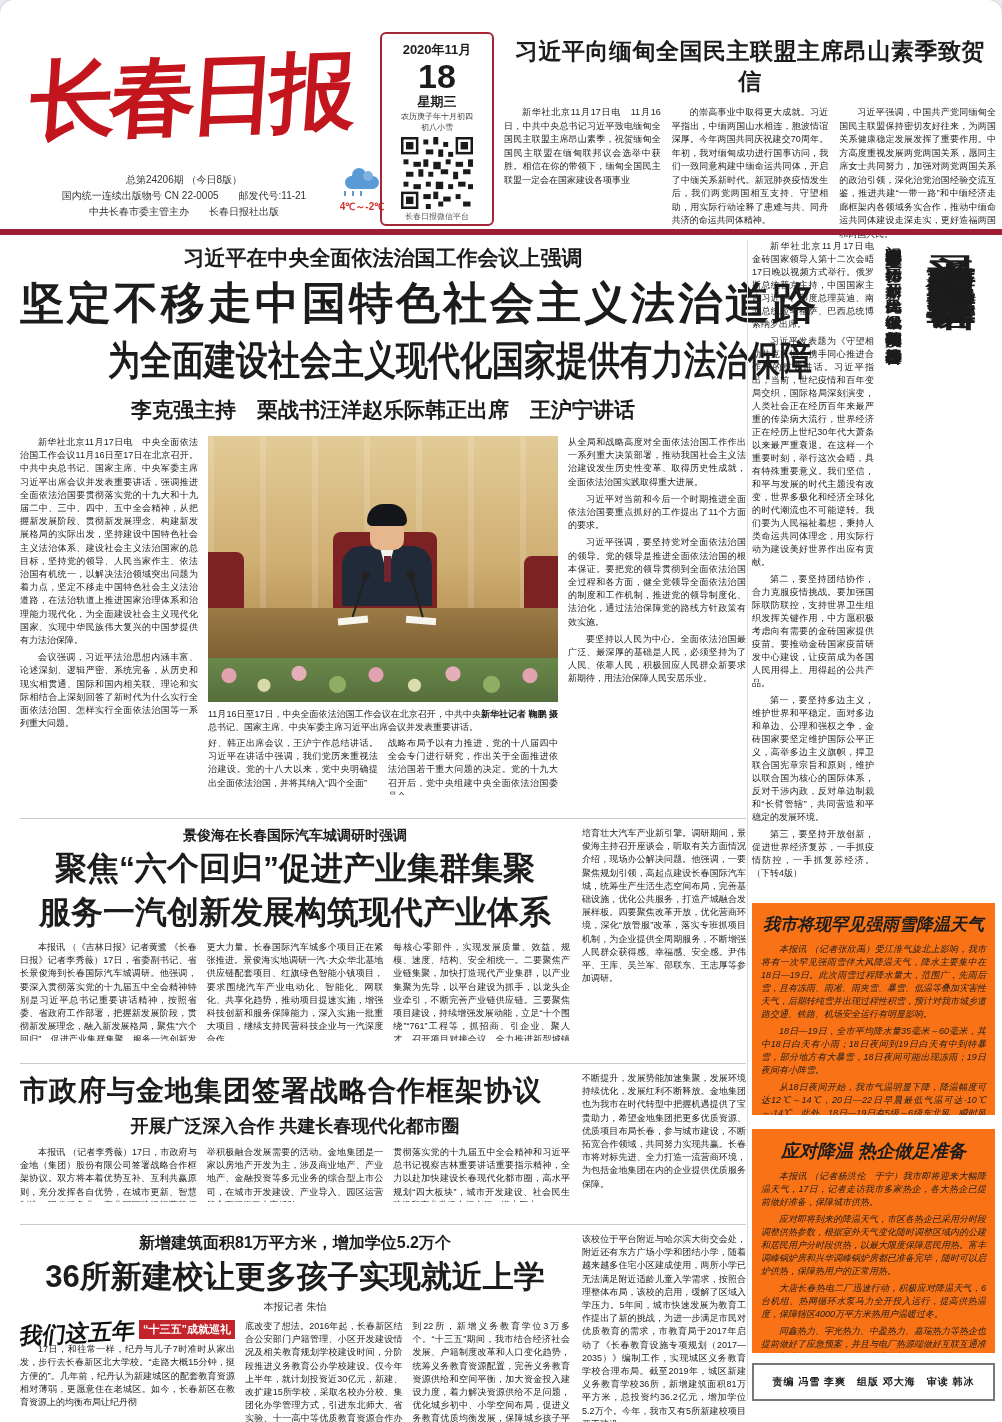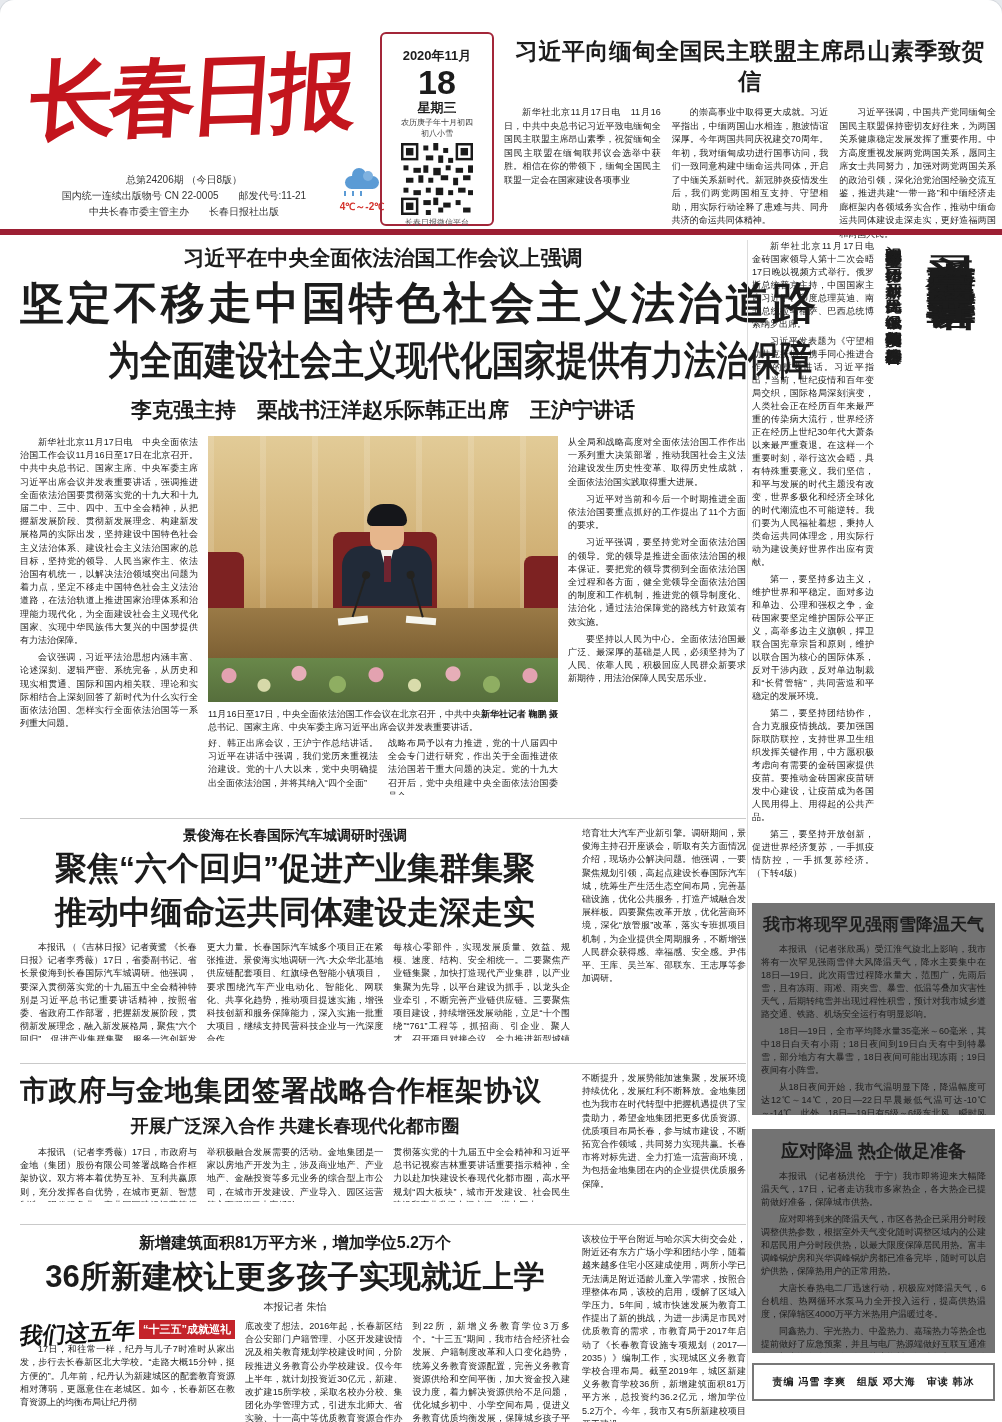--- a/index.html
+++ b/index.html
@@ -17,21 +17,21 @@
   .weather{position:absolute;left:336px;top:176px;width:52px;text-align:center;}
   .cloud{position:relative;width:34px;height:13px;background:#5b9bd5;border-radius:8px;margin:0 auto;}
   .cloud:before{content:"";position:absolute;left:7px;top:-8px;width:14px;height:14px;border-radius:50%;background:#5b9bd5;}
   .cloud:after{content:"";position:absolute;left:18px;top:-5px;width:10px;height:10px;border-radius:50%;background:#7fb2e0;}
   .rain{height:8px;background:
      linear-gradient(#5b9bd5,#5b9bd5) 8px 2px/2px 5px no-repeat,
      linear-gradient(#5b9bd5,#5b9bd5) 16px 2px/2px 5px no-repeat,
      linear-gradient(#5b9bd5,#5b9bd5) 24px 2px/2px 5px no-repeat;}
   .temp{font-size:10px;font-weight:bold;color:#d4322c;margin-top:2px;}
   .date-box{position:absolute;left:380px;top:32px;width:114px;height:194px;
-    border:2px solid #a32639;border-radius:6px;text-align:center;box-sizing:border-box;padding-top:13px;}
+    border:2px solid #a32639;border-radius:6px;text-align:center;box-sizing:border-box;padding-top:7px;}
   .db-ym{font-size:13px;font-weight:bold;}
   .db-day{font-size:34px;font-weight:bold;line-height:34px;}
   .db-wd{font-size:13px;font-weight:bold;line-height:18px;}
   .db-lunar{font-size:8px;line-height:11px;color:#444;}
   .db-qr{margin:4px auto 2px;width:72px;height:72px;}
   .db-cap{font-size:8px;color:#555;}
   .top-story{position:absolute;left:504px;top:36px;width:492px;}
   .top-story-hl{font-size:23px;font-weight:900;text-align:center;letter-spacing:0.5px;line-height:30px;}
   .top-cols{display:flex;gap:11px;margin-top:10px;height:138px;overflow:hidden;}
   .top-cols>div{flex:1;font-size:9px;line-height:13.5px;}
@@ -109,21 +109,21 @@
   .vdiv{position:absolute;left:747px;top:240px;width:1px;height:1160px;background:#ddd;}
   
   .rail{position:absolute;left:752px;top:238px;width:243px;}
   .brics{position:relative;height:657px;}
   .brics-body{position:absolute;left:0;top:2px;width:122px;height:652px;font-size:9px;line-height:13px;overflow:hidden;}
   .brics-sub{position:absolute;left:127px;top:0;width:28px;height:657px;writing-mode:vertical-rl;
      font-size:13px;font-weight:bold;line-height:28px;letter-spacing:0.5px;transform:scaleX(1.25);transform-origin:center;}
   .brics-head{position:absolute;left:158px;top:0;width:85px;height:657px;writing-mode:vertical-rl;
      font-size:24px;font-weight:900;line-height:85px;letter-spacing:2px;
      transform:scaleX(2.05);transform-origin:center;}
-  .panel{background:#737373;box-sizing:border-box;padding:10px 9px 8px;}
+  .panel{background:#f97316;box-sizing:border-box;padding:10px 9px 8px;font-style:italic;}
   .panel-hl{text-align:center;font-weight:900;}
   .wx-panel{margin-top:8px;height:212px;overflow:hidden;}
   .wx-panel .panel-hl{font-size:17px;}
   .panel-body{font-size:9px;line-height:13px;margin-top:7px;}
   .heat-panel{margin-top:14px;height:224px;overflow:hidden;}
   .heat-panel .panel-hl{font-size:18px;}
   .staff-box{margin-top:10px;height:38px;border:2px solid #777;display:flex;align-items:center;
      justify-content:center;font-size:10px;font-weight:bold;letter-spacing:1px;box-sizing:border-box;}
 </style>
 </head>
@@ -272,21 +272,21 @@
           <p>习近平强调，要坚持党对全面依法治国的领导。党的领导是推进全面依法治国的根本保证。要把党的领导贯彻到全面依法治国全过程和各方面，健全党领导全面依法治国的制度和工作机制，推进党的领导制度化、法治化，通过法治保障党的路线方针政策有效实施。</p>
           <p>要坚持以人民为中心。全面依法治国最广泛、最深厚的基础是人民，必须坚持为了人民、依靠人民，积极回应人民群众新要求新期待，用法治保障人民安居乐业。</p>
         </div>
       </div>
     </div>
 
     <div class="section">
       <div class="sec-left">
         <div class="s-kicker">景俊海在长春国际汽车城调研时强调</div>
         <div class="jing-hl">聚焦“六个回归”促进产业集群集聚</div>
-        <div class="jing-hl">推动中缅命运共同体建设走深走实</div>
+        <div class="jing-hl">服务一汽创新发展构筑现代产业体系</div>
         <div class="cols3 jing-cols">
           <div class="just">
               <p>本报讯 （《吉林日报》记者黄鹭 《长春日报》记者李秀薇）17日，省委副书记、省长景俊海到长春国际汽车城调研。他强调，要深入贯彻落实党的十九届五中全会精神特别是习近平总书记重要讲话精神，按照省委、省政府工作部署，把握新发展阶段，贯彻新发展理念，融入新发展格局，聚焦“六个回归”，促进产业集群集聚，服务一汽创新发展，构筑现代产业体系，为“十四五”吉林振兴实现新突破贡献</p>
             </div>
           <div class="just">
               <p style="text-indent:0">更大力量。长春国际汽车城多个项目正在紧张推进。景俊海实地调研一汽·大众华北基地供应链配套项目、红旗绿色智能小镇项目，要求围绕汽车产业电动化、智能化、网联化、共享化趋势，推动项目提速实施，增强科技创新和服务保障能力，深入实施一批重大项目，继续支持民营科技企业与一汽深度合作。</p>
             </div>
           <div class="just">
               <p style="text-indent:0">每核心零部件，实现发展质量、效益、规模、速度、结构、安全相统一。二要聚焦产业链集聚，加快打造现代产业集群，以产业集聚为先导，以平台建设为抓手，以龙头企业牵引，不断完善产业链供应链。三要聚焦项目建设，持续增强发展动能，立足“十个围绕”“761”工程等，抓招商、引企业、聚人才，召开项目对接会议，全力推进新型城镇化建设。</p>
             </div>
@@ -348,22 +348,22 @@
   </div>
 
   <div class="vdiv"></div>
 
   <div class="rail">
 
     <div class="brics">
       <div class="brics-body just">
         <p>新华社北京11月17日电　金砖国家领导人第十二次会晤17日晚以视频方式举行。俄罗斯总统普京主持，中国国家主席习近平、印度总理莫迪、南非总统拉马福萨、巴西总统博索纳罗出席。</p>
         <p>习近平发表题为《守望相助共克疫情　携手同心推进合作》的重要讲话。习近平指出，当前，世纪疫情和百年变局交织，国际格局深刻演变，人类社会正在经历百年来最严重的传染病大流行，世界经济正在经历上世纪30年代大萧条以来最严重衰退。在这样一个重要时刻，举行这次会晤，具有特殊重要意义。我们坚信，和平与发展的时代主题没有改变，世界多极化和经济全球化的时代潮流也不可能逆转。我们要为人民福祉着想，秉持人类命运共同体理念，用实际行动为建设美好世界作出应有贡献。</p>
+        <p>第二，要坚持团结协作，合力克服疫情挑战。要加强国际联防联控，支持世界卫生组织发挥关键作用，中方愿积极考虑向有需要的金砖国家提供疫苗。要推动金砖国家疫苗研发中心建设，让疫苗成为各国人民用得上、用得起的公共产品。</p>
         <p>第一，要坚持多边主义，维护世界和平稳定。面对多边和单边、公理和强权之争，金砖国家要坚定维护国际公平正义，高举多边主义旗帜，捍卫联合国宪章宗旨和原则，维护以联合国为核心的国际体系，反对干涉内政，反对单边制裁和“长臂管辖”，共同营造和平稳定的发展环境。</p>
-        <p>第二，要坚持团结协作，合力克服疫情挑战。要加强国际联防联控，支持世界卫生组织发挥关键作用，中方愿积极考虑向有需要的金砖国家提供疫苗。要推动金砖国家疫苗研发中心建设，让疫苗成为各国人民用得上、用得起的公共产品。</p>
         <p>第三，要坚持开放创新，促进世界经济复苏，一手抓疫情防控，一手抓复苏经济。（下转4版）</p>
       </div>
       <div class="brics-sub">强调金砖五国要坚持多边主义、团结协作、开放创新、民生优先、绿色低碳、守望相助共克疫情，携手同心推进合作</div>
       <div class="brics-head">习近平出席金砖国家领导人第十二次会晤并发表重要讲话</div>
     </div>
 
     <div class="panel wx-panel">
       <div class="panel-hl">我市将现罕见强雨雪降温天气</div>
       <div class="panel-body just">
         <p>本报讯 （记者张欣禹）受江淮气旋北上影响，我市将有一次罕见强雨雪伴大风降温天气，降水主要集中在18日—19日。此次雨雪过程降水量大，范围广，先雨后雪，且有冻雨、雨凇、雨夹雪、暴雪、低温等叠加灾害性天气，后期转纯雪并出现过程性积雪，预计对我市城乡道路交通、铁路、机场安全运行有明显影响。</p>

